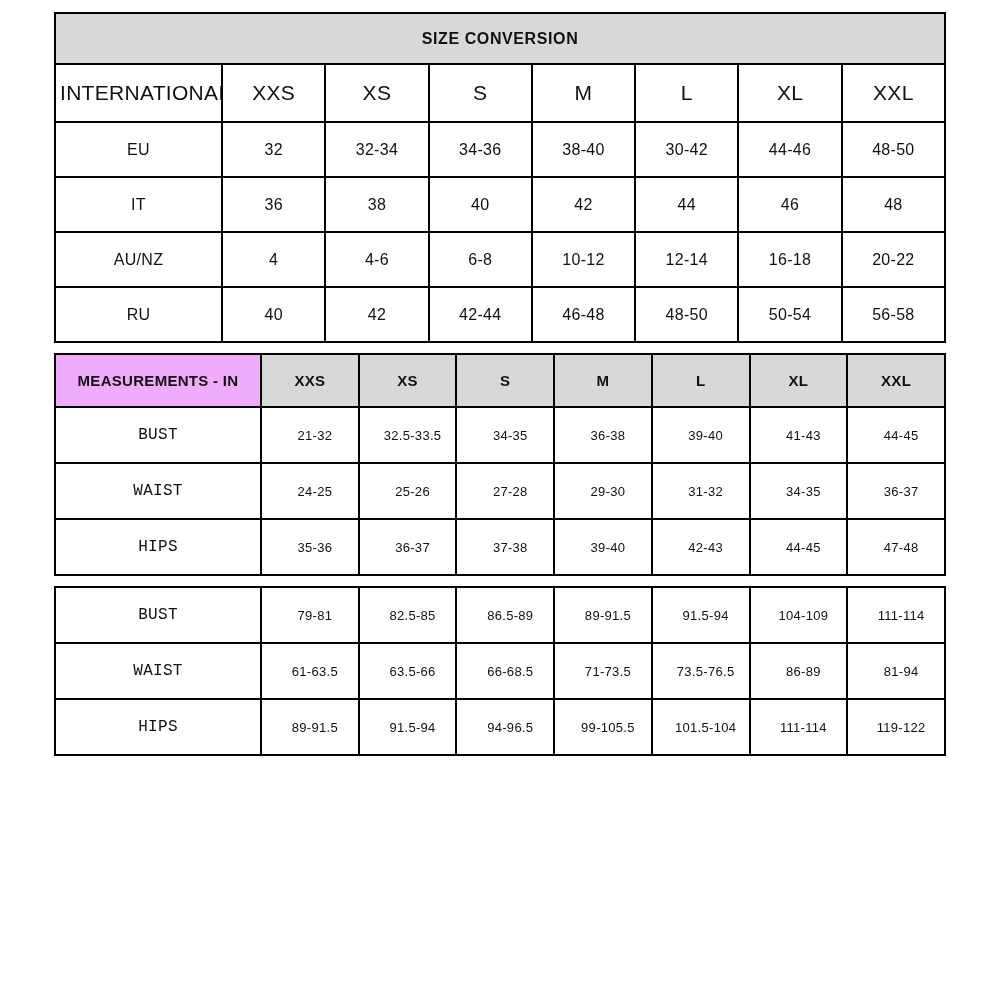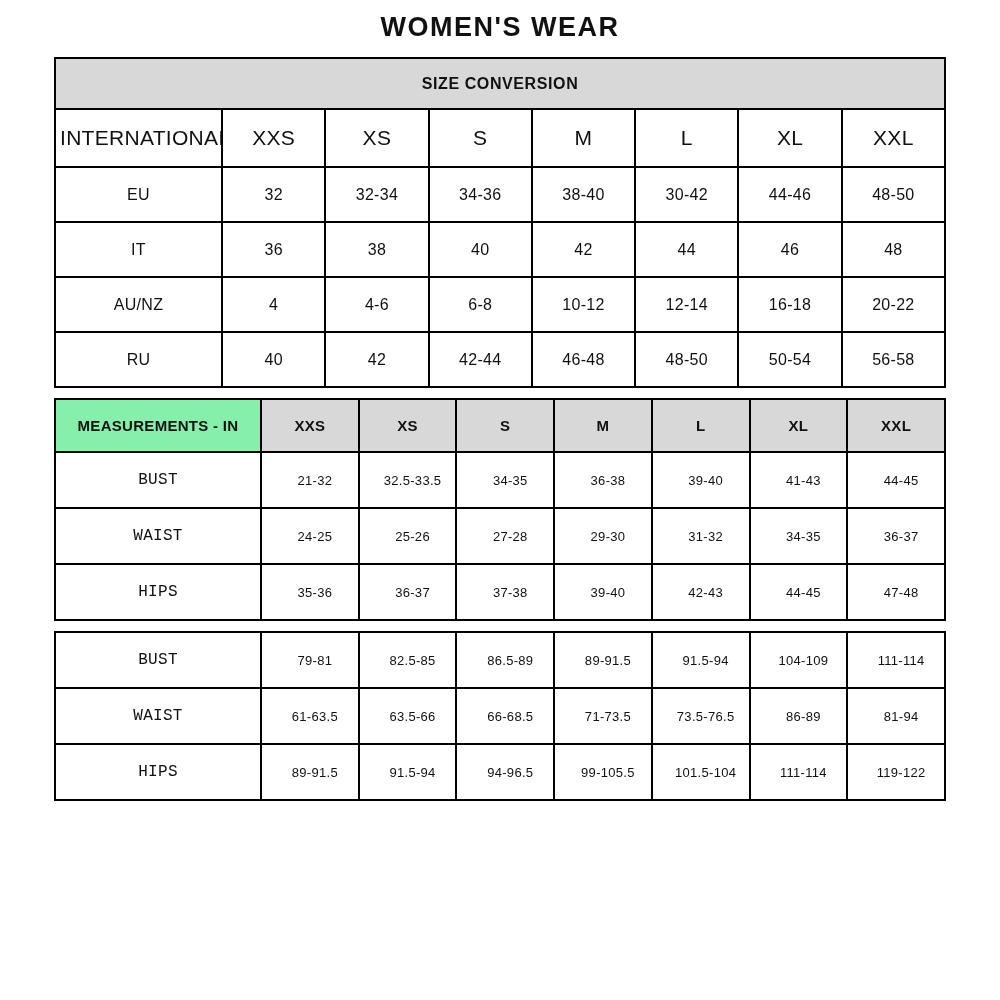--- a/index.html
+++ b/index.html
@@ -44,21 +44,20 @@
   table.t2, table.t3 { margin-top: 10px; }
   table.t2 td, table.t3 td { height: 54px; }
   table.t2 tr.head-row td, table.t3 tr.head-row td { font-weight: 700; font-size: 15px; height: 51px; }
   table.t2 td.row-label, table.t3 td.row-label { font-size: 16px; font-family: Liberation Mono, monospace; }
   table.t2 td.val, table.t3 td.val { font-size: 13px; padding-left: 14px; }
 </style>
 </head>
 <body>
 
 <div class="page">
-  <h1 class="title">WOMEN'S WEAR</h1>
 
   <table class="tbl t1">
       <colgroup>
         <col style="width: 167px;">
         <col>
         <col>
         <col>
         <col>
         <col>
         <col>
@@ -127,21 +126,21 @@
         <col>
         <col>
         <col>
         <col>
         <col>
         <col>
         <col>
       </colgroup>
       <tbody>
         <tr class="head-row">
-          <td class="gray" style="background: #86efac;">MEASUREMENTS - IN</td>
+          <td class="gray" style="background: #f0abfc;">MEASUREMENTS - IN</td>
           <td class="gray" style="background: rgb(216, 216, 216);">XXS</td>
           <td class="gray" style="background: rgb(216, 216, 216);">XS</td>
           <td class="gray" style="background: rgb(216, 216, 216);">S</td>
           <td class="gray" style="background: rgb(216, 216, 216);">M</td>
           <td class="gray" style="background: rgb(216, 216, 216);">L</td>
           <td class="gray" style="background: rgb(216, 216, 216);">XL</td>
           <td class="gray" style="background: rgb(216, 216, 216);">XXL</td>
         </tr>
         <tr>
           <td class="row-label">BUST</td>

